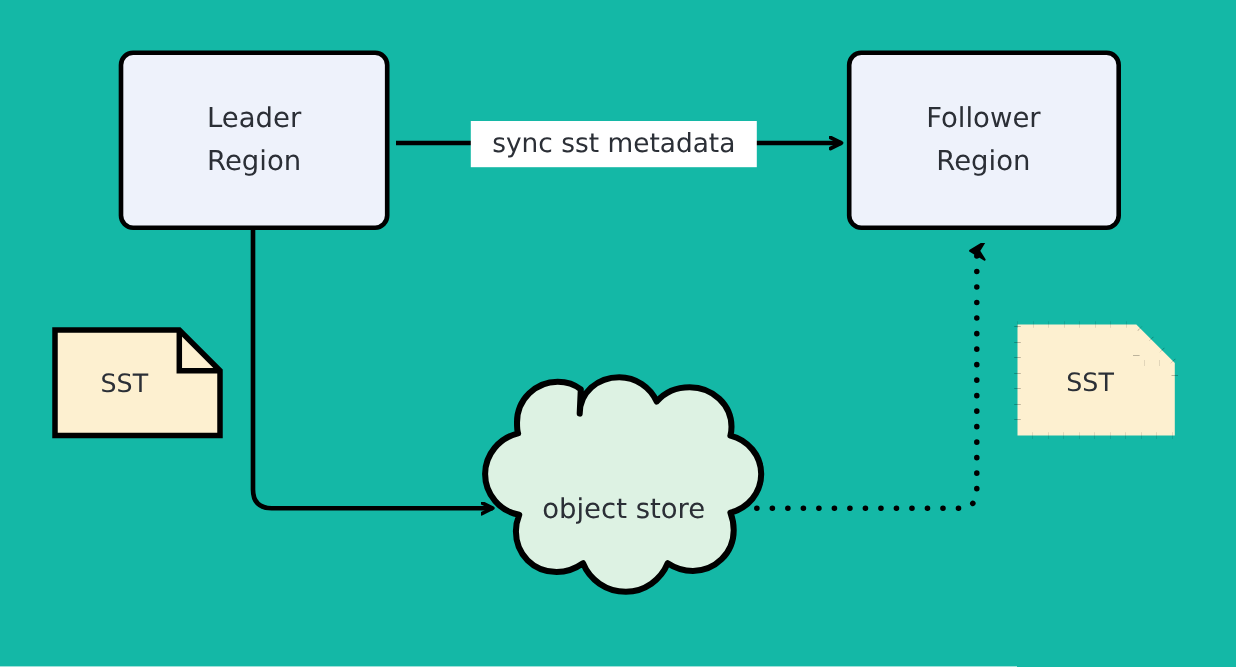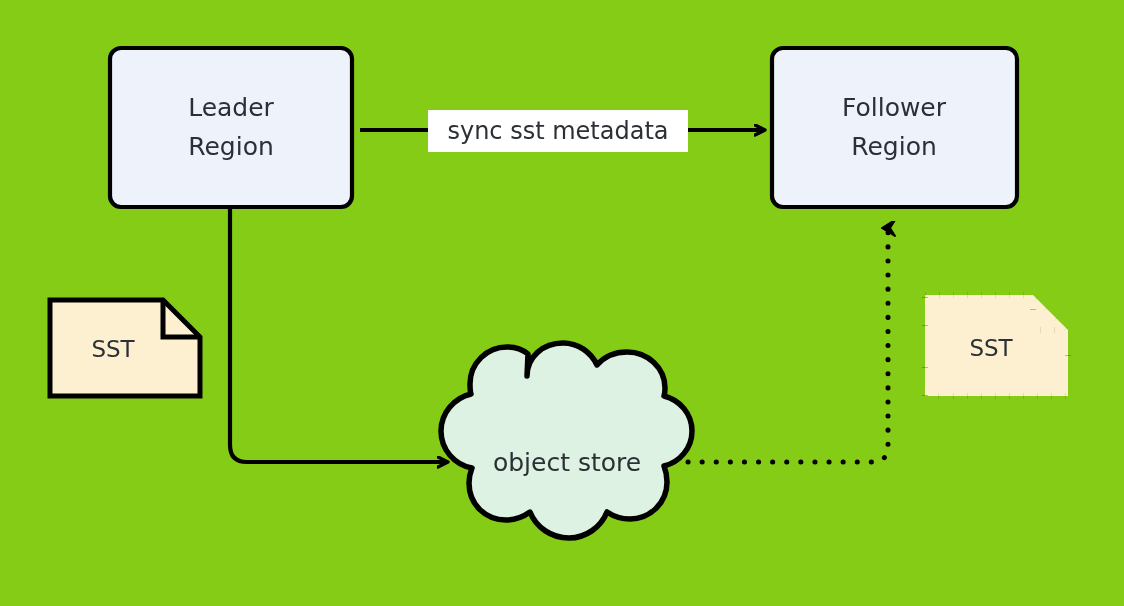--- a/index.html
+++ b/index.html
@@ -11,21 +11,21 @@
   body {
     width: 1124px;
     height: 606px;
     font-family: "DejaVu Sans", sans-serif;
     overflow: hidden;
   }
   #diagram-root {
     position: relative;
     width: 1124px;
     height: 606px;
-    background: #84cc16;
+    background: #14b8a6;
   }
   svg#diagram-canvas {
     position: absolute;
     top: 0;
     left: 0;
     width: 1124px;
     height: 606px;
     display: block;
   }
   .node-label {

